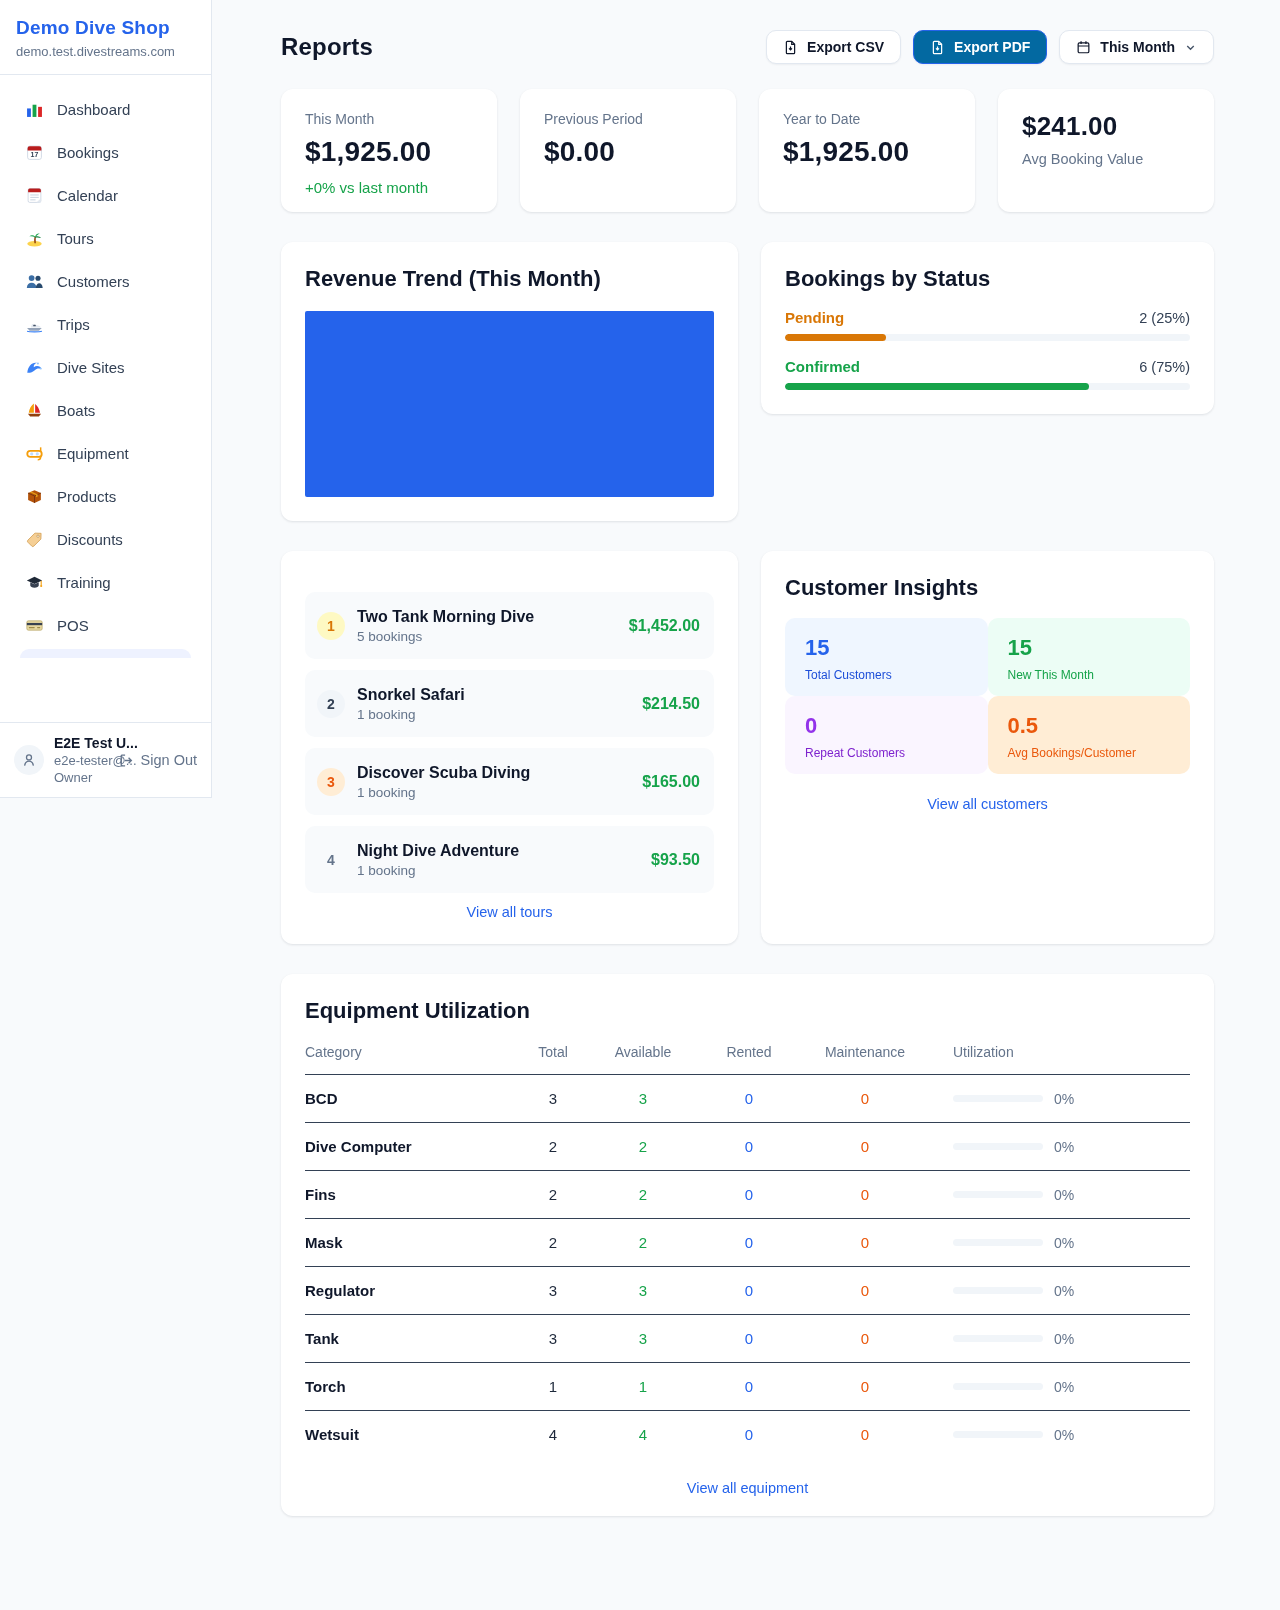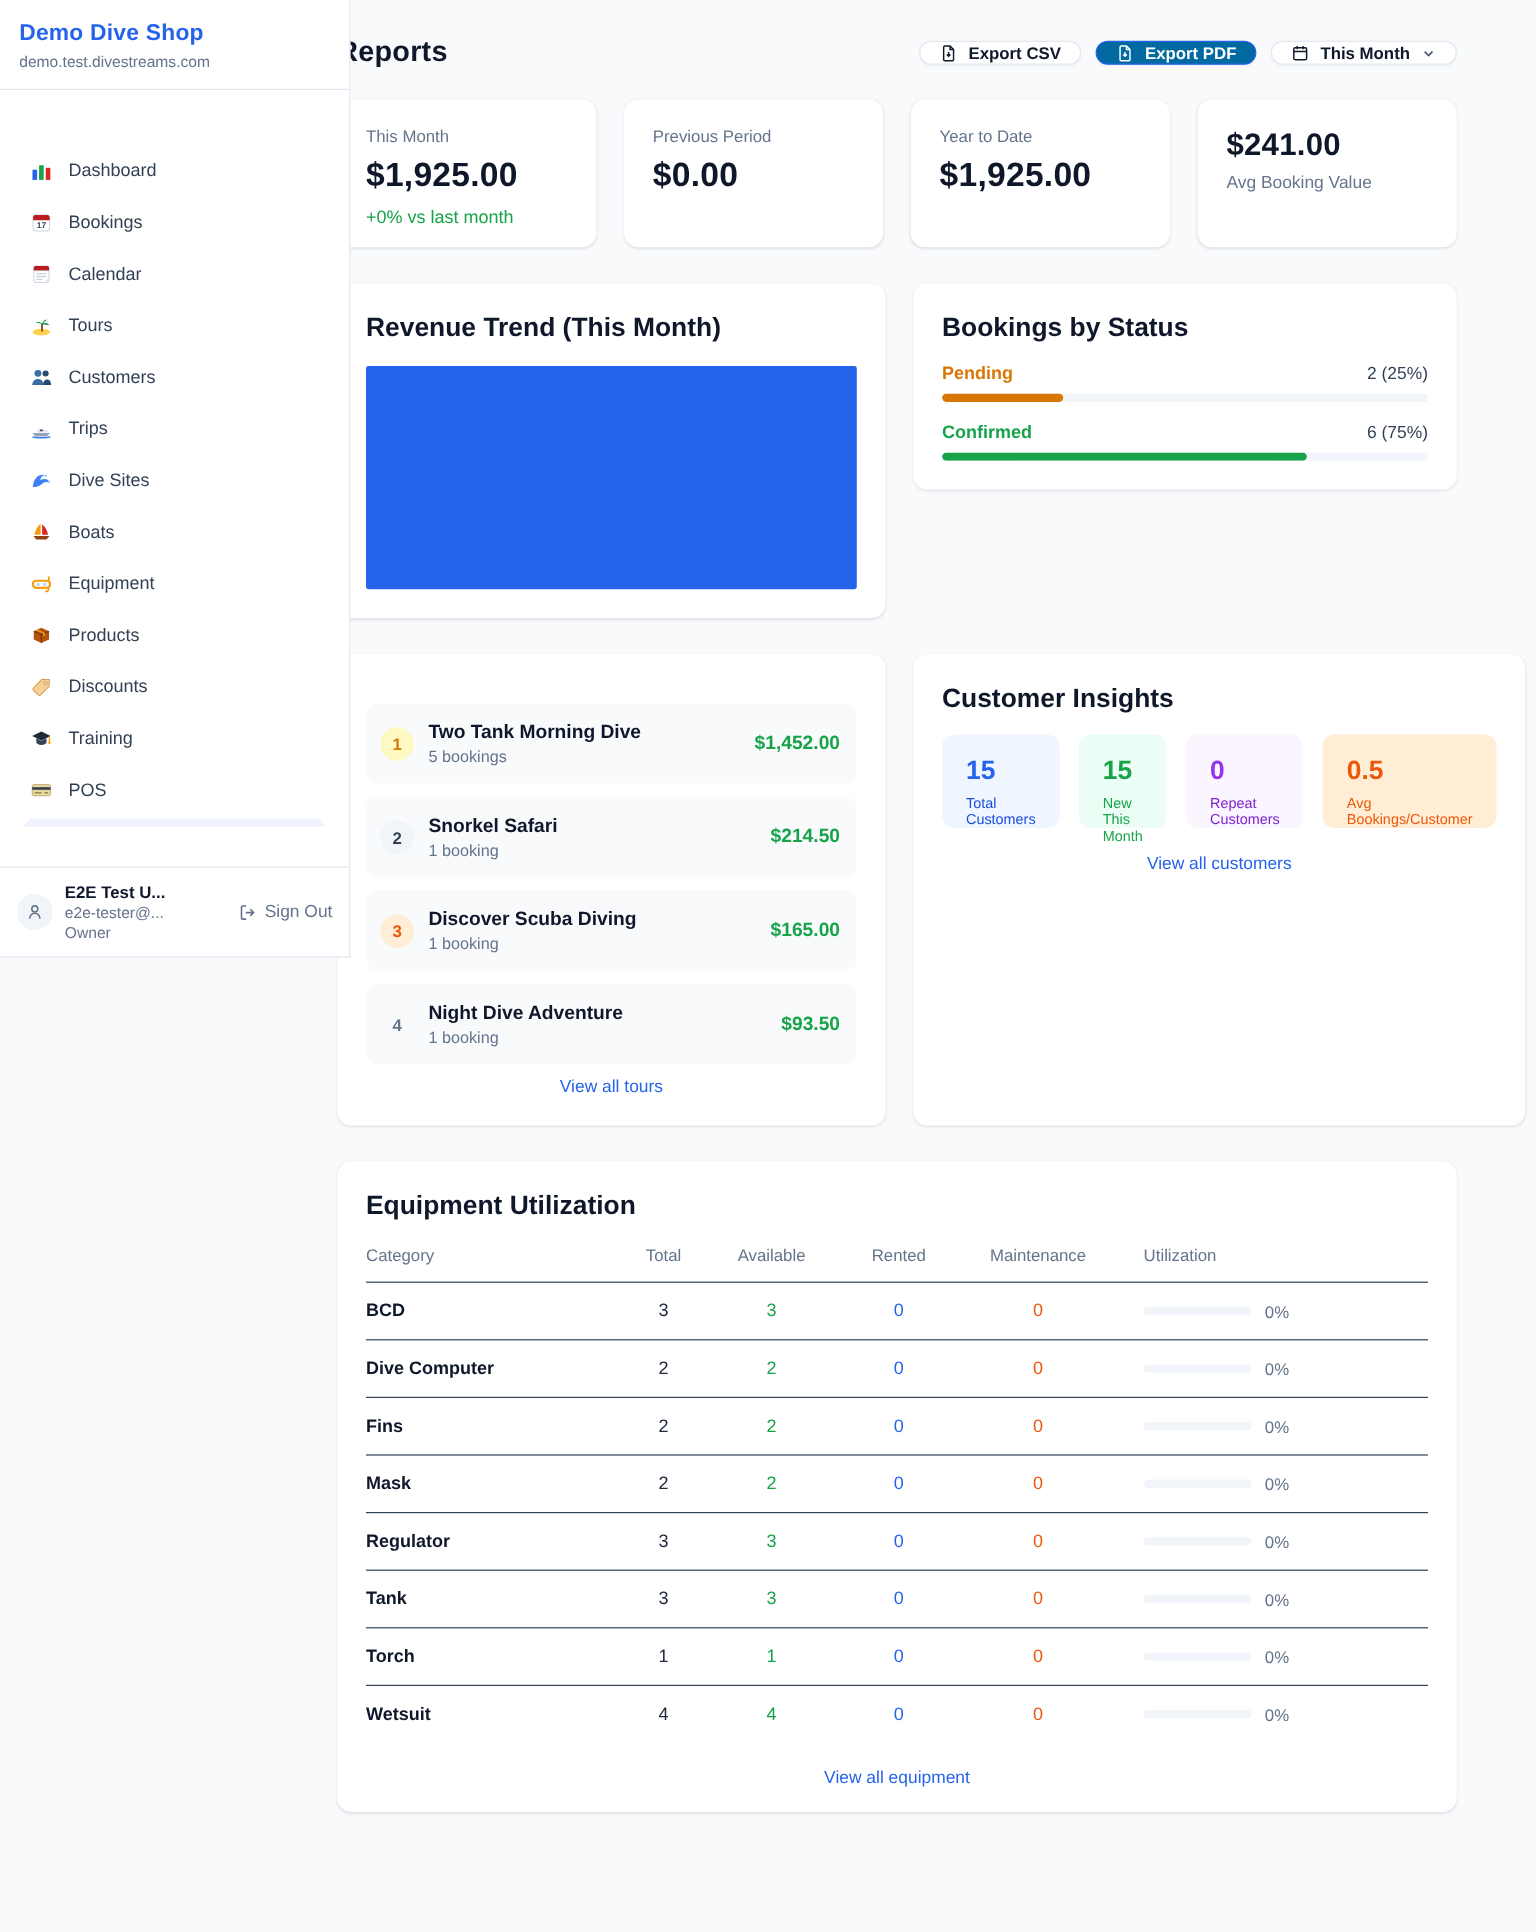--- a/index.html
+++ b/index.html
@@ -8,25 +8,25 @@
     font-family: "Liberation Sans", sans-serif;
     background: #f8fafc;
     color: #0f172a;
     overflow: hidden;
   }
   svg { display: block; }
 
   
   .sidebar {
     position: absolute; left: 0; top: 0;
-    width: 292px; height: 798px;
+    width: 212px; height: 798px;
     background: #fff;
     border-right: 1px solid #e2e8f0;
     border-bottom: 1px solid #e2e8f0;
-    display: flex; flex-direction: column; gap: 33px;
+    display: flex; flex-direction: column;
   }
   .logo-block { padding: 17px 16px 15px; border-bottom: 1px solid #e2e8f0; }
   .shop-name { font-size: 19px; font-weight: bold; color: #2563eb; letter-spacing: .2px; }
   .shop-domain { font-size: 13px; color: #64748b; margin-top: 5px; }
   .nav { flex: 1; padding: 15px 12px 0; overflow: hidden; }
   .nav-item {
     display: flex; align-items: center; gap: 14px;
     height: 38px; margin-bottom: 5px;
     padding: 0 14px; border-radius: 10px; cursor: pointer;
   }
@@ -55,21 +55,21 @@
   }
 
   
   .main { margin-left: 248px; padding: 30px 0 40px 33px; }
   .content { width: 933px; }
 
   .page-header { display: flex; align-items: center; margin-bottom: 25px; }
   .page-title { font-size: 24px; font-weight: 800; letter-spacing: .2px; }
   .header-actions { margin-left: auto; display: flex; gap: 12px; }
   .btn {
-    height: 20px; display: inline-flex; align-items: center; gap: 9px;
+    height: 34px; display: inline-flex; align-items: center; gap: 9px;
     padding: 0 16px; border-radius: 10px; font-size: 14px; font-weight: 700;
     border: 1px solid #e2e8f0; background: #fff; color: #0f172a; cursor: pointer;
     box-shadow: 0 1px 2px rgba(15,23,42,.05);
     font-family: "Liberation Sans", sans-serif;
   }
   .btn-primary { background: #0369a1; border-color: #2563eb; color: #fff; }
 
   .card {
     background: #fff; border-radius: 12px;
     box-shadow: 0 1px 3px rgba(15,23,42,.07), 0 1px 2px rgba(15,23,42,.04);
@@ -124,21 +124,21 @@
   .tour-name { font-size: 16px; font-weight: 700; color: #0f172a; }
   .tour-bookings { font-size: 13.5px; color: #64748b; margin-top: 3px; }
   .tour-revenue { margin-left: auto; font-size: 16px; font-weight: 700; color: #16a34a; padding-right: 2px; }
   .view-link {
     display: block; text-align: center; color: #2563eb; font-size: 14.5px;
     margin-top: 2px; cursor: pointer; text-decoration: none;
   }
 
   
   .insights-card { padding: 24px; }
-  .insights-grid { display: grid; grid-template-columns: 1fr 1fr 1fr 1fr; gap: 16px; margin-top: 17px; }
+  .insights-grid { display: grid; grid-template-columns: 1fr 1fr; gap: 0; margin-top: 17px; }
   .insight-tile { border-radius: 10px; padding: 17px 20px; height: 78px; }
   .insight-value { font-size: 22px; font-weight: 800; }
   .insight-label { font-size: 12px; margin-top: 7px; }
   .tile-blue { background: #eff6ff; } .tile-blue .insight-value { color: #2563eb; } .tile-blue .insight-label { color: #1d4ed8; }
   .tile-green { background: #ecfdf5; } .tile-green .insight-value { color: #16a34a; } .tile-green .insight-label { color: #16a34a; }
   .tile-purple { background: #faf5ff; } .tile-purple .insight-value { color: #9333ea; } .tile-purple .insight-label { color: #7e22ce; }
   .tile-orange { background: #ffedd5; } .tile-orange .insight-value { color: #ea580c; } .tile-orange .insight-label { color: #ea580c; }
   .insights-card .view-link { margin-top: 22px; }
 
   

